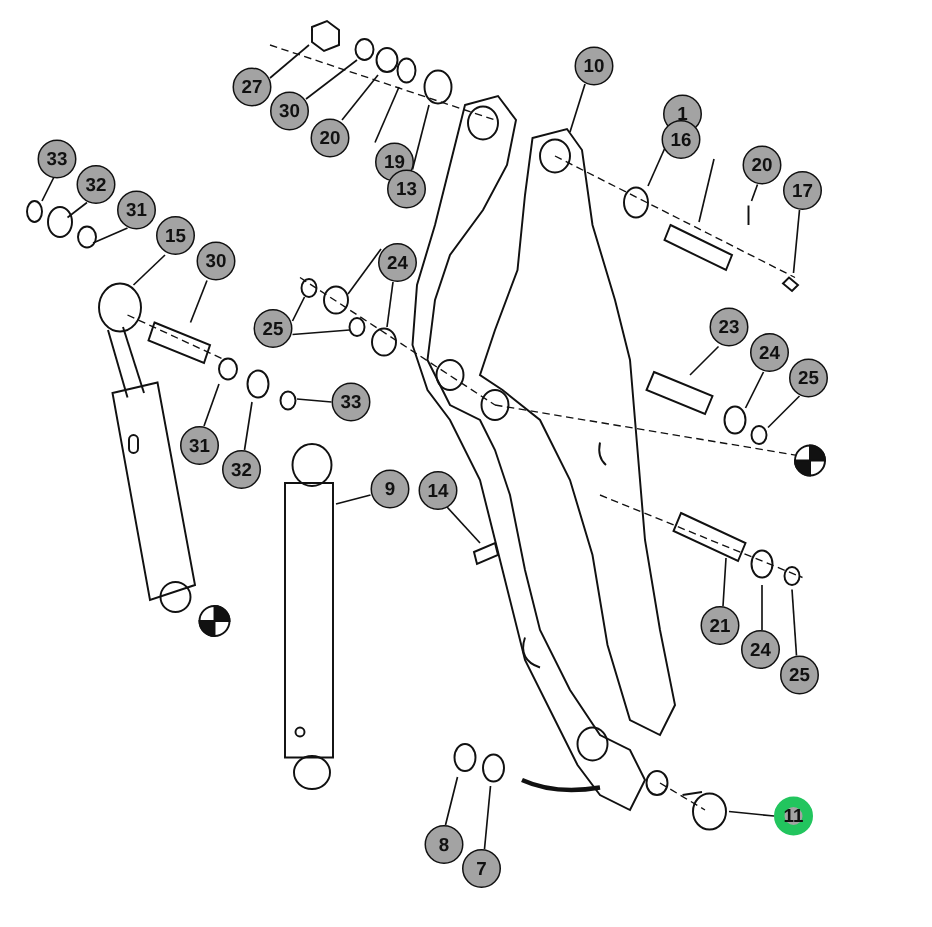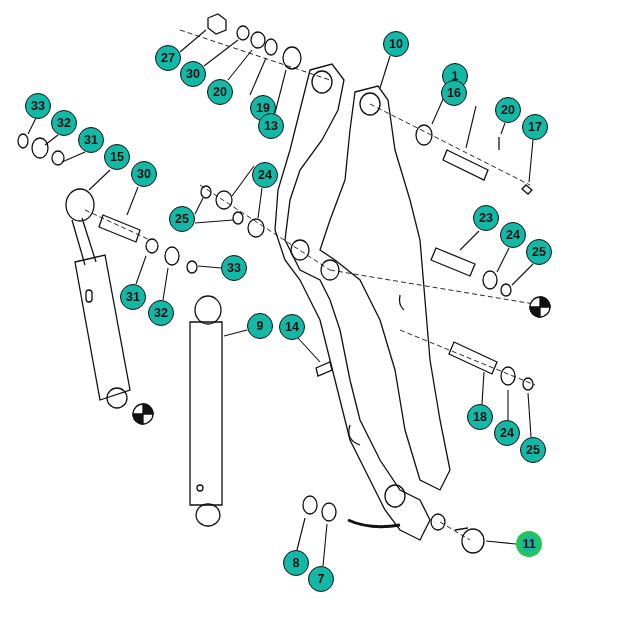--- a/index.html
+++ b/index.html
@@ -1,19 +1,19 @@
 <!DOCTYPE html>
 <html><head>
 <meta charset="utf-8">
 <style>
   html, body { margin: 0; padding: 0; background: #ffffff; }
   #canvas { position: relative; width: 621px; height: 618px; overflow: hidden; background: #ffffff; font-family: "Liberation Sans", sans-serif; }
   svg { position: absolute; left: 0; top: 0; }
-  .callout { position: absolute; width: 26px; height: 26px; margin-left: -13px; margin-top: -13px; border: 1.6px solid #111; border-radius: 50%; background: #14b8a6; box-sizing: border-box; display: flex; align-items: center; justify-content: center; font-weight: bold; font-size: 12.5px; color: #111; cursor: pointer; }
-  .callout.highlight { border: 5px solid #22c55e; }
+  .callout { position: absolute; width: 26px; height: 26px; margin-left: -13px; margin-top: -13px; border: 1.6px solid #111; border-radius: 50%; background: #a3a3a3; box-sizing: border-box; display: flex; align-items: center; justify-content: center; font-weight: bold; font-size: 12.5px; color: #111; cursor: pointer; }
+  .callout.highlight { border: 7px solid #22c55e; }
 </style>
 </head>
 <body>
 
 <div id="canvas">
   <svg width="621" height="618" viewBox="0 0 621 618" fill="none" stroke="#111" stroke-width="1.3">
 
     <g>
       <path d="M310 70 L332 64 L344 80 L338 110 L322 140 L300 170 L290 200 L285 240 L300 270 L320 280 L330 300 L340 330 L350 380 L360 420 L380 460 L400 490 L420 500 L430 520 L420 540 L400 530 L385 510 L370 480 L350 440 L335 380 L320 320 L300 280 L285 260 L275 230 L278 190 L290 150 L300 110 Z"></path>
       <path d="M355 92 L378 86 L388 100 L395 150 L410 200 L420 240 L425 300 L430 360 L440 420 L450 470 L440 490 L420 480 L405 430 L395 370 L380 320 L360 280 L335 260 L320 250 L330 220 L345 180 L350 130 Z"></path>
@@ -164,19 +164,19 @@
   <div class="callout" style="left:265px;top:175px">24</div>
   <div class="callout" style="left:182px;top:219px">25</div>
   <div class="callout" style="left:486px;top:218px">23</div>
   <div class="callout" style="left:513px;top:235px">24</div>
   <div class="callout" style="left:539px;top:252px">25</div>
   <div class="callout" style="left:133px;top:297px">31</div>
   <div class="callout" style="left:161px;top:313px">32</div>
   <div class="callout" style="left:234px;top:268px">33</div>
   <div class="callout" style="left:260px;top:326px">9</div>
   <div class="callout" style="left:292px;top:327px">14</div>
-  <div class="callout" style="left:480px;top:417px">18</div>
+  <div class="callout" style="left:480px;top:417px">21</div>
   <div class="callout" style="left:507px;top:433px">24</div>
   <div class="callout" style="left:533px;top:450px">25</div>
   <div class="callout" style="left:296px;top:563px">8</div>
   <div class="callout" style="left:321px;top:579px">7</div>
   <div class="callout highlight" style="left:529px;top:544px">11</div>
 </div>
 
 </body></html>

